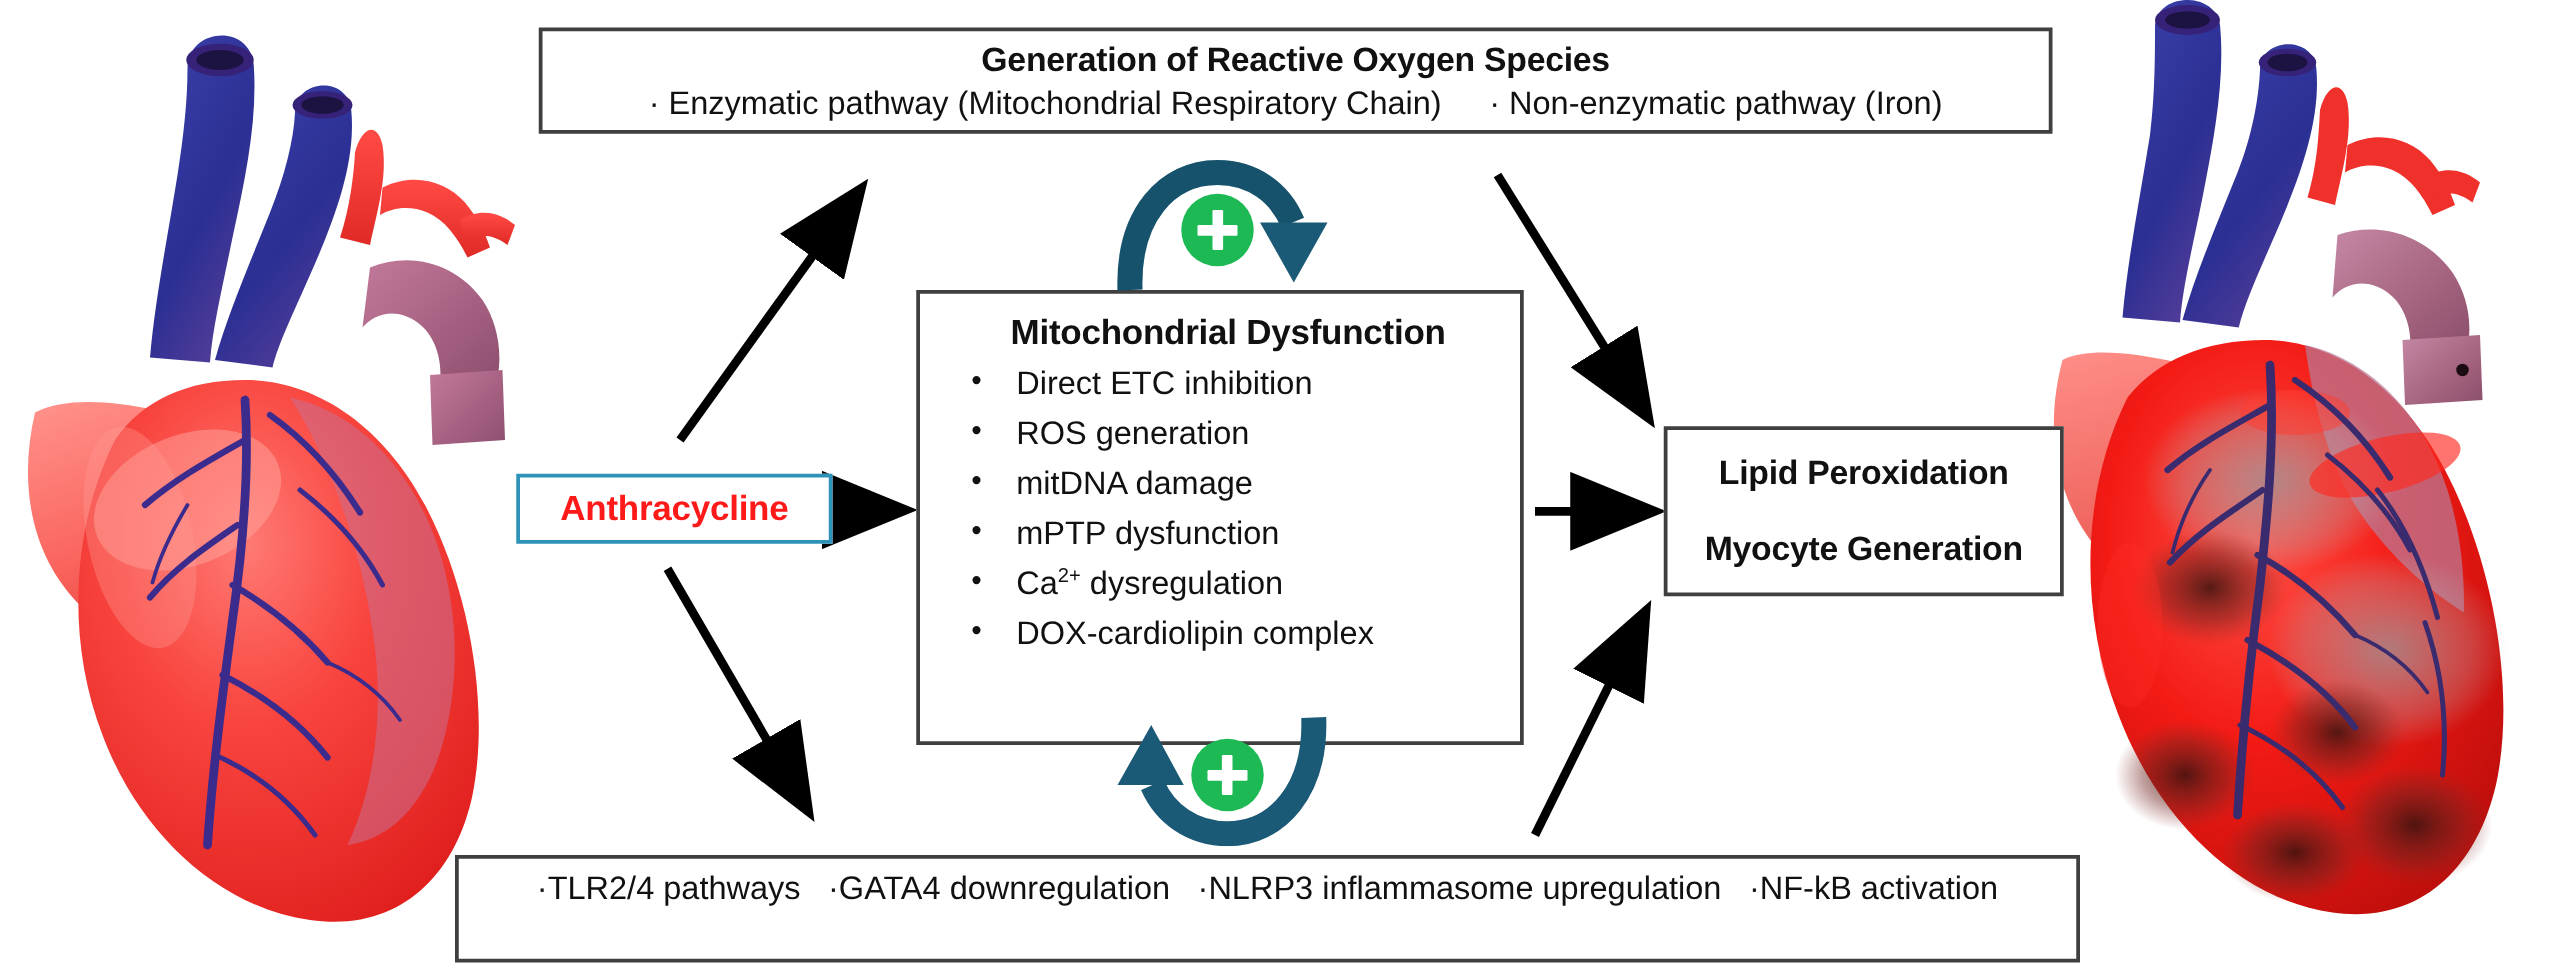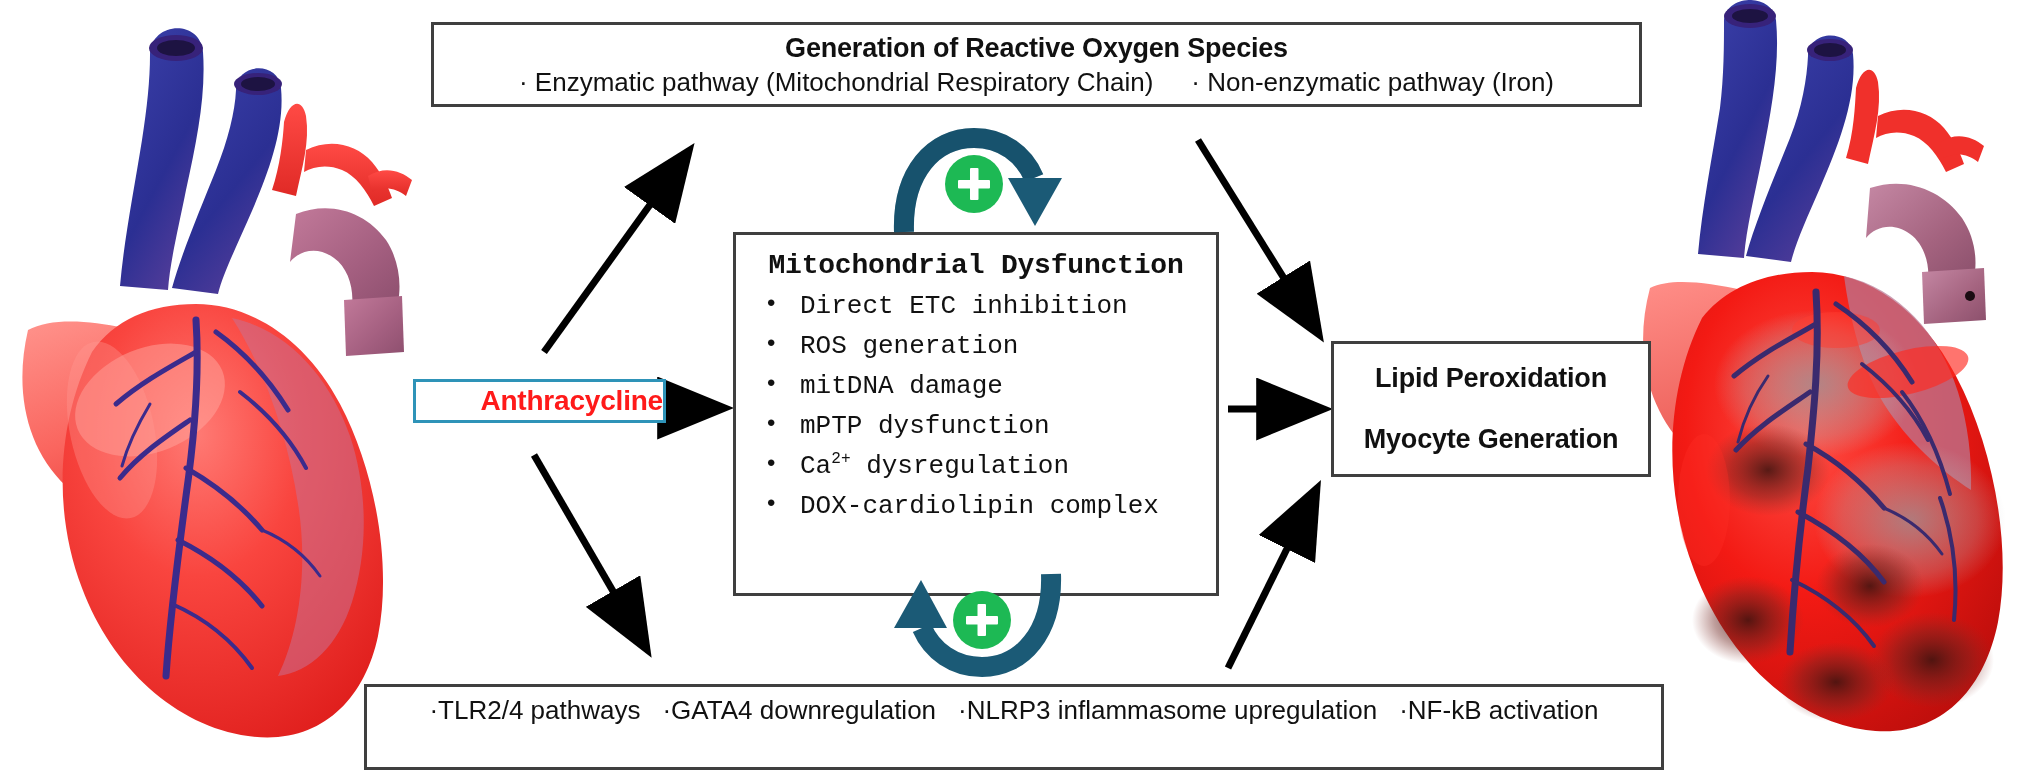--- a/index.html
+++ b/index.html
@@ -48,41 +48,40 @@
   }
   #box-infl .ttl{font-size:27px;line-height:34px;}
   #box-infl .sub{
     font-size:26px;line-height:34px;text-align:center;white-space:nowrap;
   }
   #box-infl .sub .gap{display:inline-block;width:22px;}
 
   
   #box-mito{
     left:733px; top:232px; width:486px; height:364px;
-    padding:12px 0 0 0;
-    font-family:Liberation Mono, monospace;
+    padding:12px 0 0 13px;
   }
   #box-mito .ttl{font-size:28px;line-height:38px;margin-bottom:1px;}
   #box-mito ul{
     list-style:none;margin:0;padding:0 0 0 26px;
   }
   #box-mito li{
     font-size:26px;line-height:40px;position:relative;padding-left:38px;
     white-space:nowrap;
   }
   #box-mito li:before{
     content:"\2022";position:absolute;left:2px;top:-1px;font-size:24px;
   }
   sup{font-size:0.62em;vertical-align:super;line-height:0;}
 
   
   #box-anthra{
-    left:413px; top:379px; width:253px; height:44px;
+    left:413px; top:379px; width:253px; height:56px;
     border:3px solid #2E93B8;
-    display:flex;align-items:center;justify-content:flex-end;
+    display:flex;align-items:center;justify-content:center;
   }
   #box-anthra .ttl{
     color:#FF1A1A;font-size:28px;line-height:32px;
   }
 
   
   #box-outcome{
     left:1331px; top:341px; width:320px; height:136px;
     display:flex;flex-direction:column;align-items:center;justify-content:center;
   }

